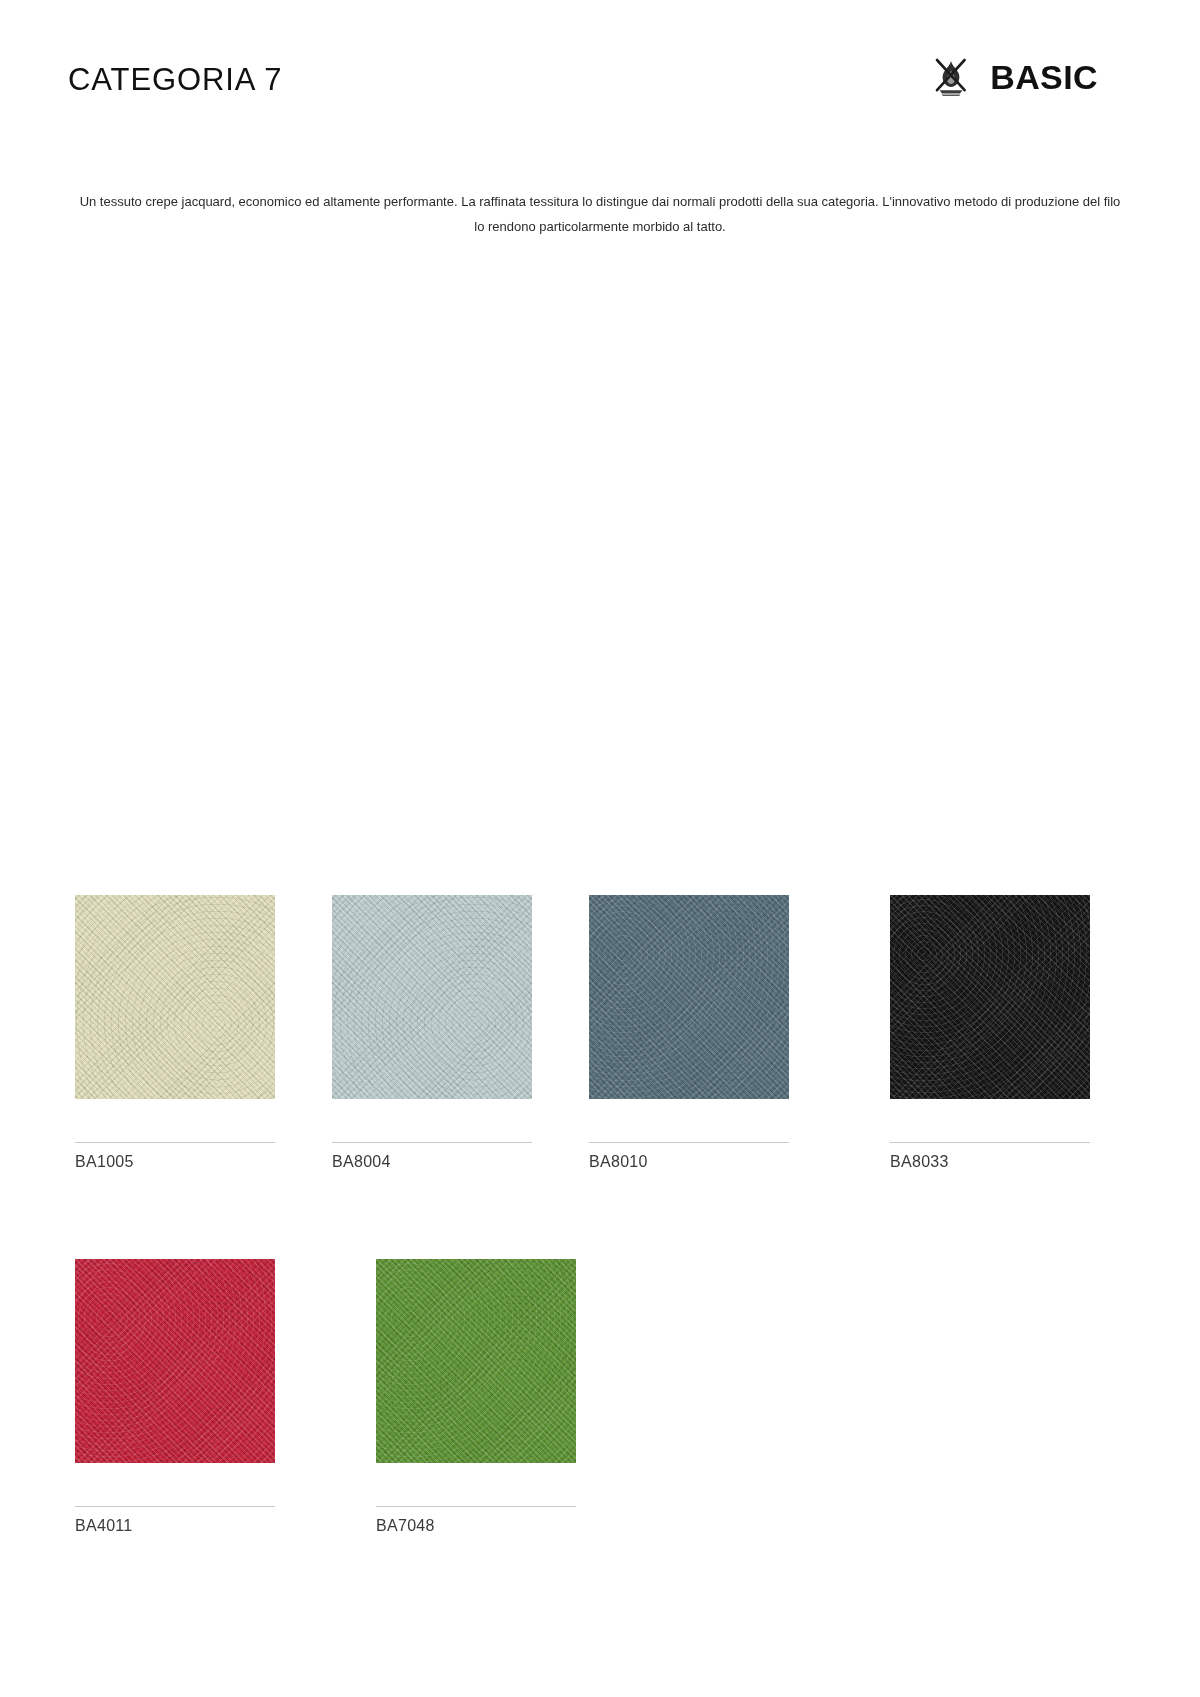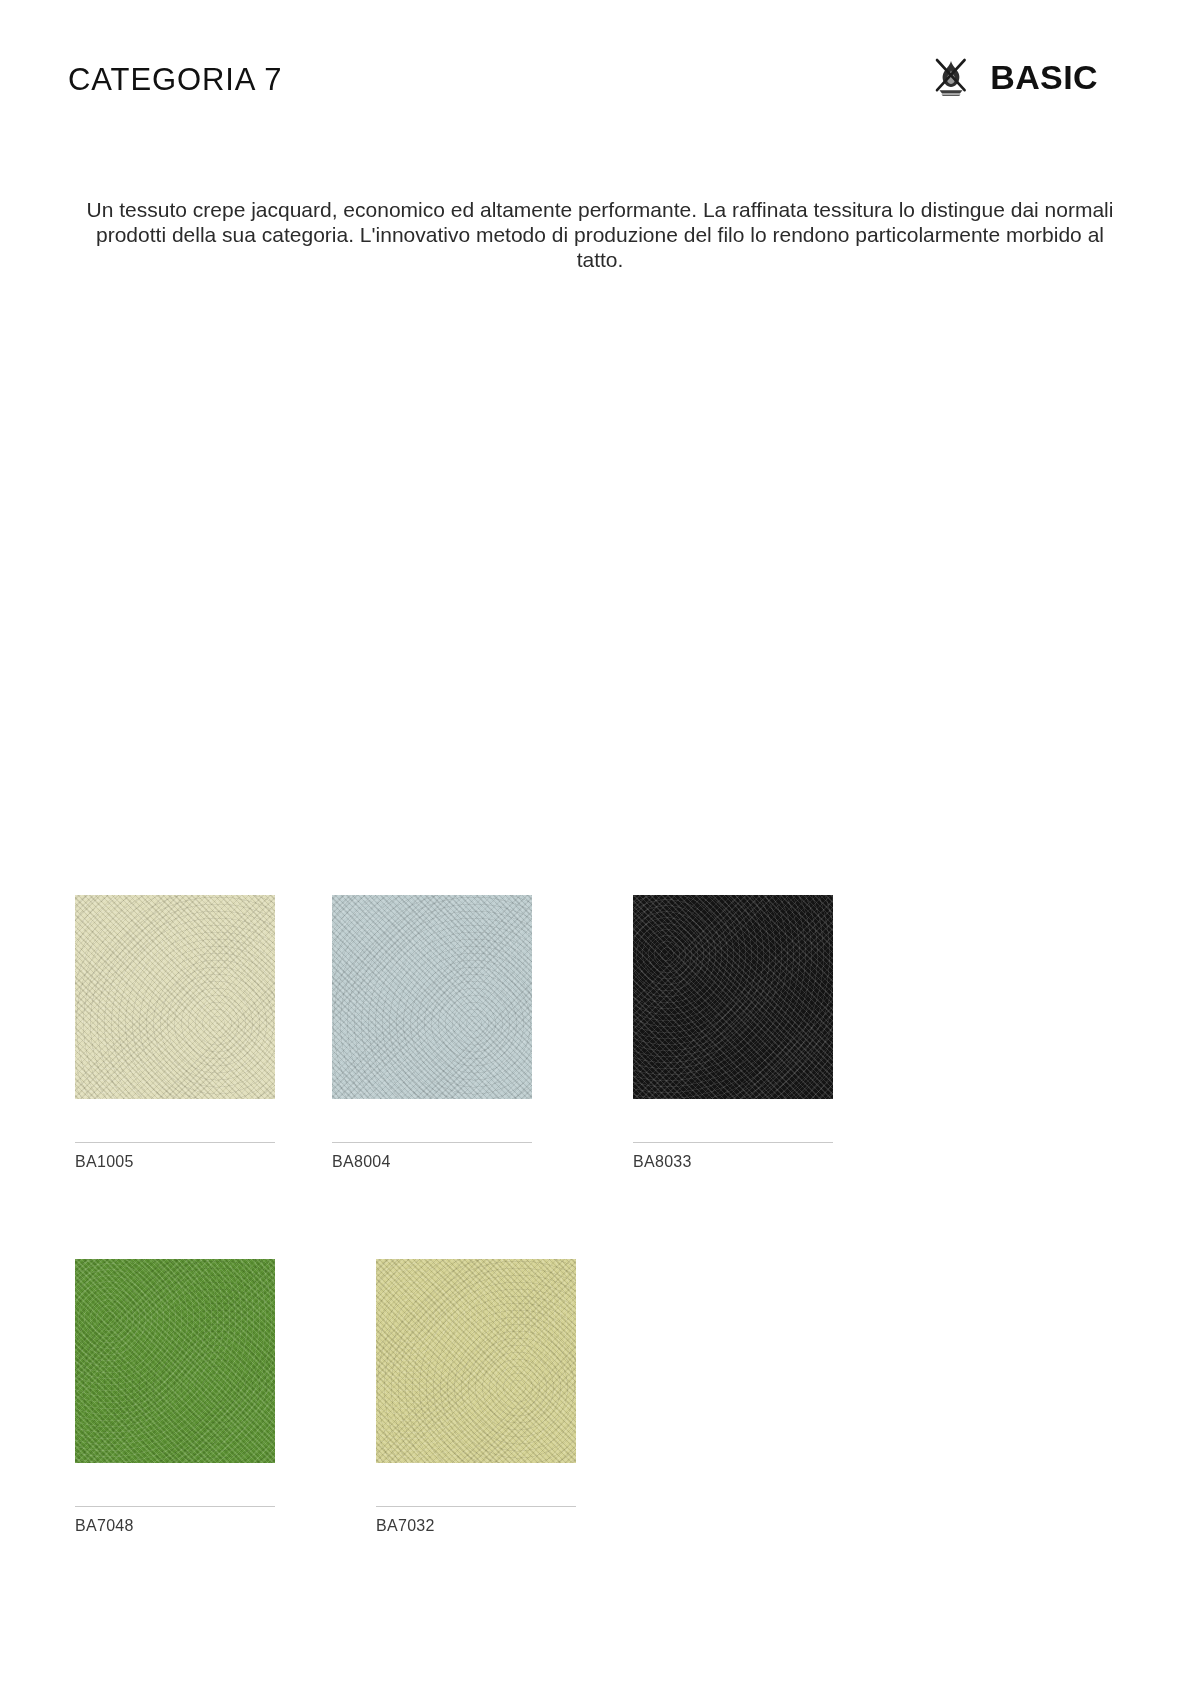--- a/index.html
+++ b/index.html
@@ -57,21 +57,21 @@
     white-space: nowrap;
   }
 
   
   .description {
     position: absolute;
     left: 78px;
     top: 176px;
     width: 1044px;
     text-align: center;
-    font-size: 21px;
+    font-size: 13px;
     font-weight: 300;
     line-height: 25px;
     color: #2b2b2b;
   }
 
   
   .swatch-grid {
     position: absolute;
     left: 75px;
     top: 895px;
@@ -193,32 +193,37 @@
       <div class="swatch-chip" style="background-color: rgb(223, 221, 185);"></div>
       <div class="swatch-rule"></div>
       <div class="swatch-code">BA1005</div>
     </div>
     <div class="swatch-cell">
       <div class="swatch-chip" style="background-color: rgb(188, 204, 206);"></div>
       <div class="swatch-rule"></div>
       <div class="swatch-code">BA8004</div>
     </div>
     <div class="swatch-cell">
+      <div class="swatch-chip" style="background-color: rgb(85, 109, 120);"></div>
+      <div class="swatch-rule"></div>
+      <div class="swatch-code">BA8010</div>
+    </div>
+    <div class="swatch-cell">
       <div class="swatch-chip" style="background-color: rgb(22, 22, 22);"></div>
       <div class="swatch-rule"></div>
       <div class="swatch-code">BA8033</div>
     </div>
   </div>
 
   <div class="swatch-row">
     <div class="swatch-cell">
+      <div class="swatch-chip" style="background-color: rgb(194, 34, 58);"></div>
+      <div class="swatch-rule"></div>
+      <div class="swatch-code">BA4011</div>
+    </div>
+    <div class="swatch-cell">
       <div class="swatch-chip" style="background-color: rgb(92, 146, 51);"></div>
       <div class="swatch-rule"></div>
       <div class="swatch-code">BA7048</div>
     </div>
-    <div class="swatch-cell">
-      <div class="swatch-chip" style="background-color: rgb(211, 209, 146);"></div>
-      <div class="swatch-rule"></div>
-      <div class="swatch-code">BA7032</div>
-    </div>
   </div>
 
 </div>
 
 </body></html>

